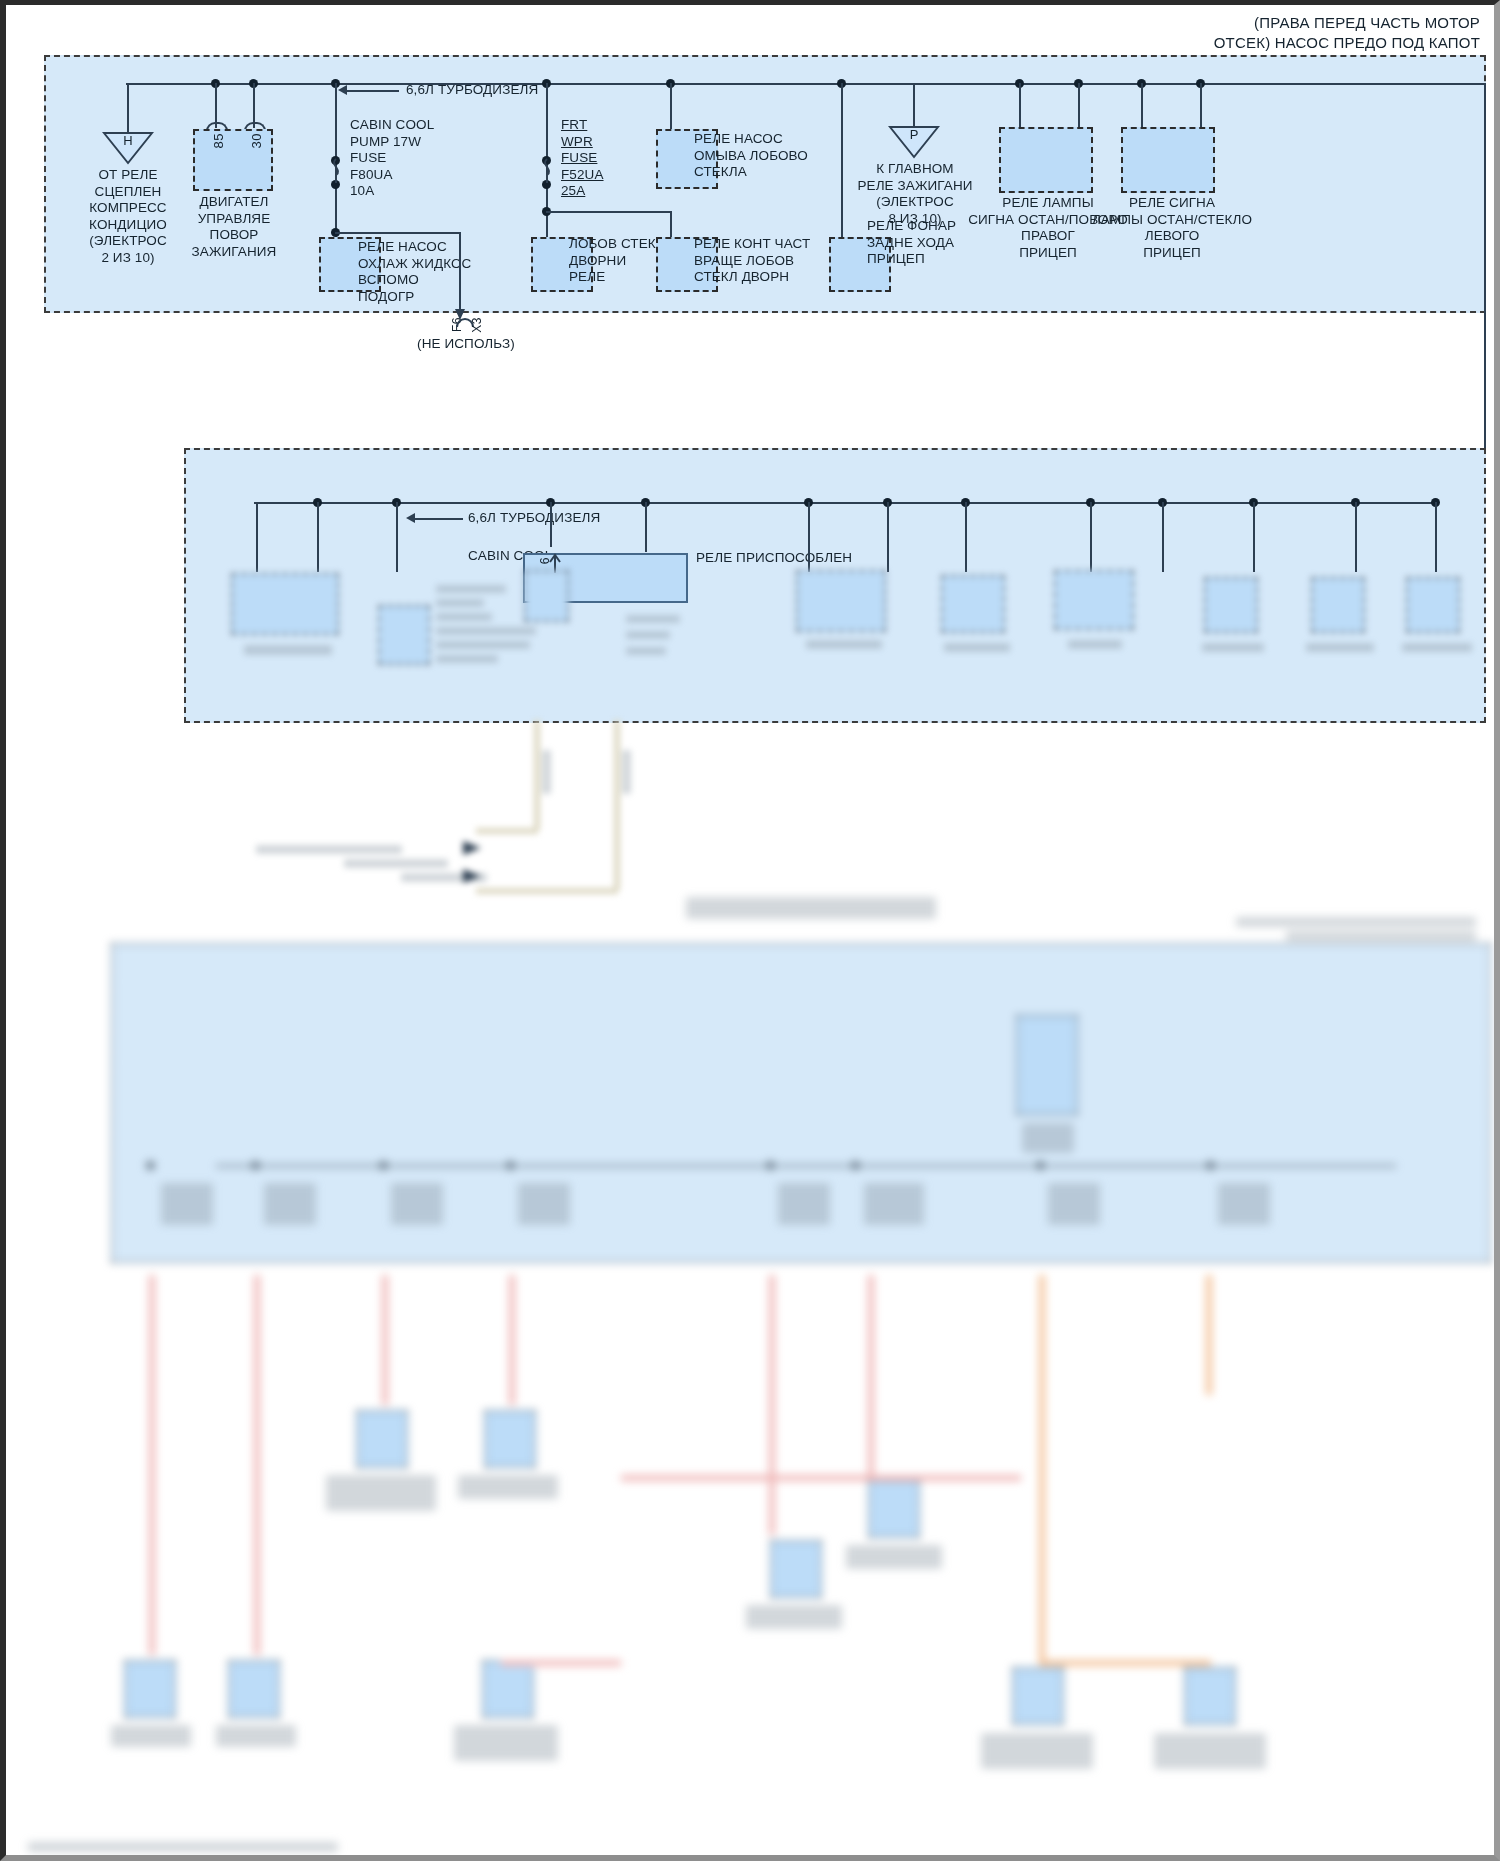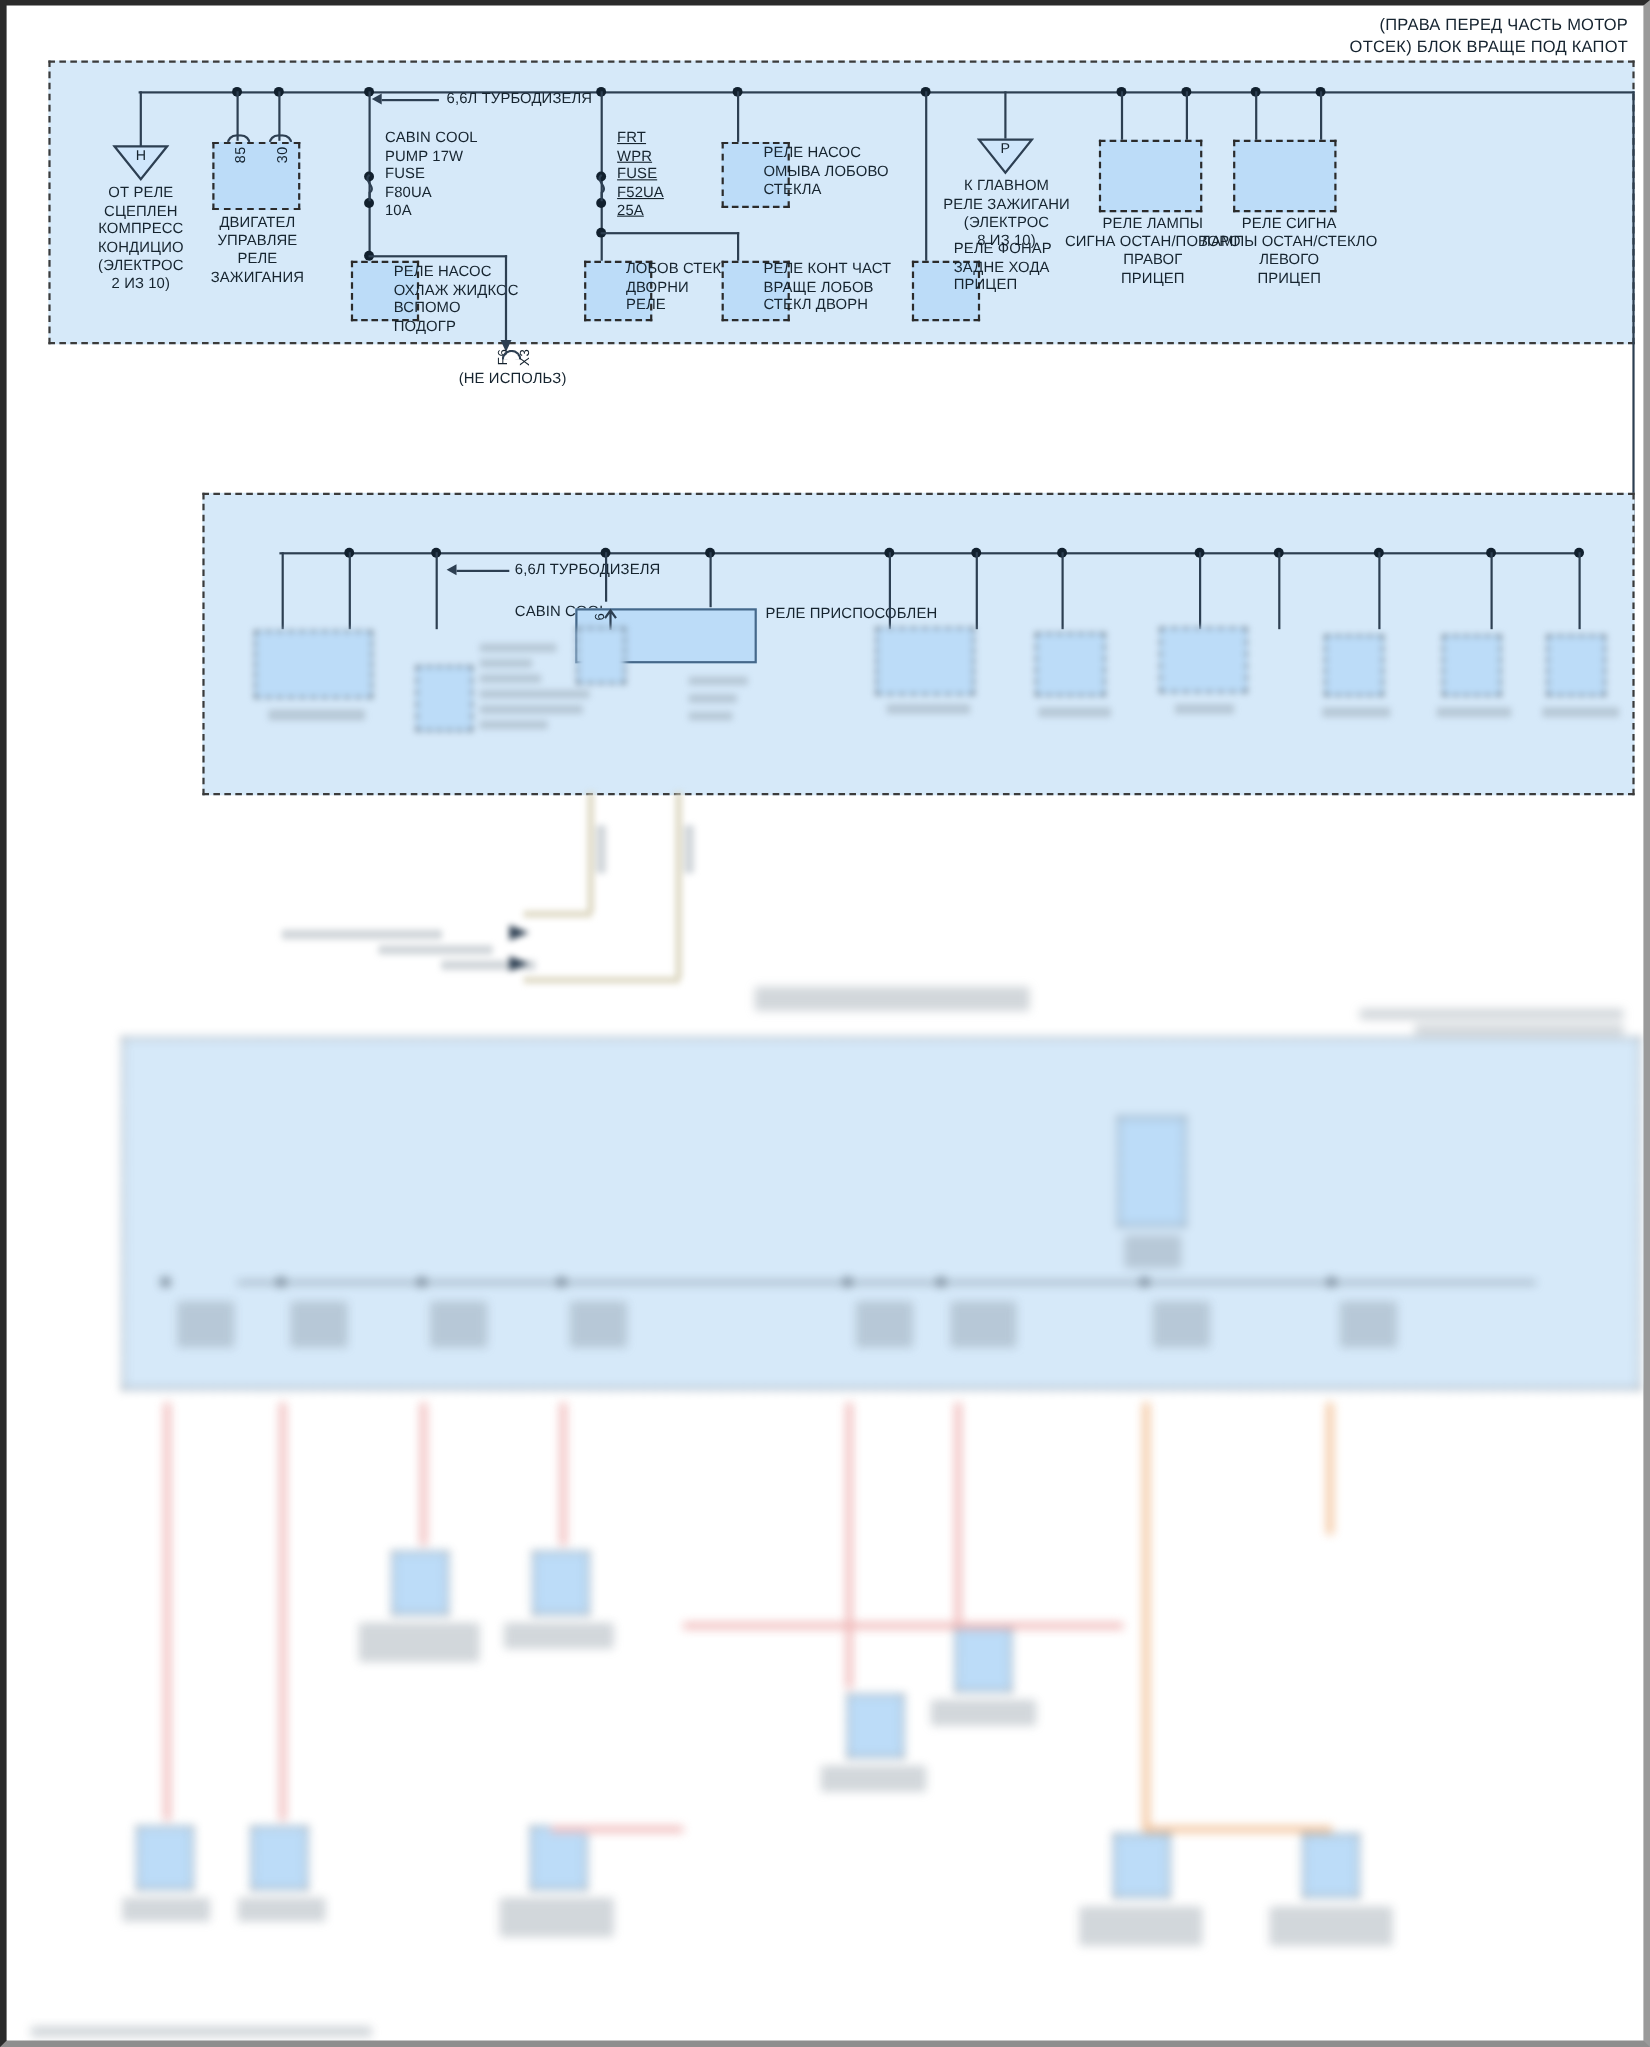--- a/index.html
+++ b/index.html
@@ -119,21 +119,21 @@
   .wirepinkh{position:absolute;height:0;border-top:6px solid #f0b9b9;}
   .wireorangeh{position:absolute;height:0;border-top:6px solid #f3c39a;}
   .wiretanh{position:absolute;height:0;border-top:6px solid #ded9c4;}
 </style>
 </head>
 <body>
 
 <div id="page">
 
   <div class="hdr" style="right:14px;top:8px;width:620px;">(ПРАВА ПЕРЕД ЧАСТЬ МОТОР
-ОТСЕК) БЛОК ВРАЩЕ ПОД КАПОТ</div>
+ОТСЕК) НАСОС ПРЕДО ПОД КАПОТ</div>
 
   <div class="panel" style="left:38px;top:50px;width:1442px;height:258px;"></div>
 
   <div class="wh" style="left:120px;top:78px;width:1360px;"></div>
 
   <div class="wv" style="left:1478px;top:78px;height:420px;"></div>
   <div class="wh" style="left:1420px;top:497px;width:60px;"></div>
 
   <div class="wv" style="left:121px;top:78px;height:75px;"></div>
   <div class="tri-wrap" style="left:96px;top:126px;width:52px;height:34px;">
@@ -153,21 +153,21 @@
   <div class="dot" style="left:243px;top:74px;"></div>
   <div class="wv" style="left:209px;top:78px;height:45px;"></div>
   <div class="wv" style="left:247px;top:78px;height:45px;"></div>
   <div class="arc" style="left:200px;top:117px;"></div>
   <div class="arc" style="left:238px;top:117px;"></div>
   <div class="cbox" style="left:187px;top:124px;width:80px;height:62px;"></div>
   <div class="pin" style="left:205px;top:128px;">85</div>
   <div class="pin" style="left:243px;top:128px;">30</div>
   <div class="lbl c" style="left:167px;top:189px;width:122px;">ДВИГАТЕЛ
 УПРАВЛЯЕ
-РЕЛЕ ЗАЖИГАНИЯ</div>
+ПОВОР ЗАЖИГАНИЯ</div>
 
   <div class="dot" style="left:325px;top:74px;"></div>
   <div class="wv" style="left:329px;top:78px;height:172px;"></div>
   <div class="arrowhead" style="left:332px;top:80px;"></div>
   <div class="arrowline" style="left:341px;top:85px;width:52px;"></div>
   <div class="lbl l" style="left:400px;top:77px;width:220px;">6,6Л ТУРБОДИЗЕЛЯ</div>
 
   <div class="dot" style="left:325px;top:151px;"></div>
   <div class="dot" style="left:325px;top:175px;"></div>
   <svg class="fuse" style="left:322px;top:153px;" width="16" height="26" viewBox="0 0 16 26">

